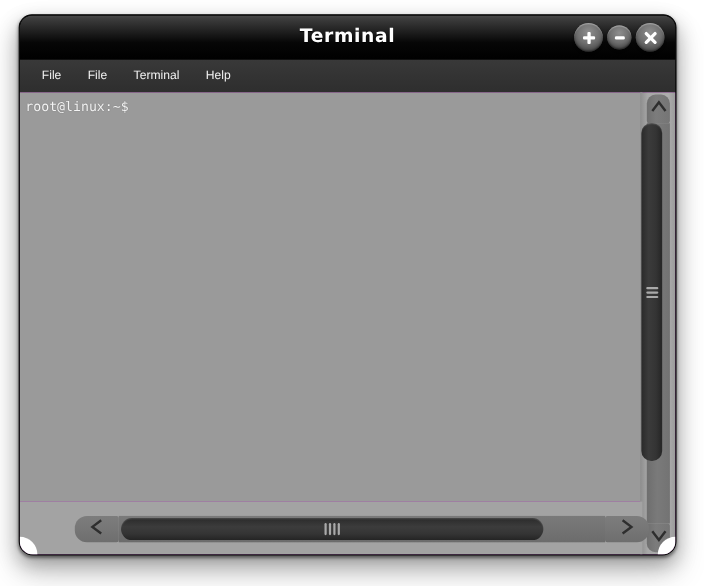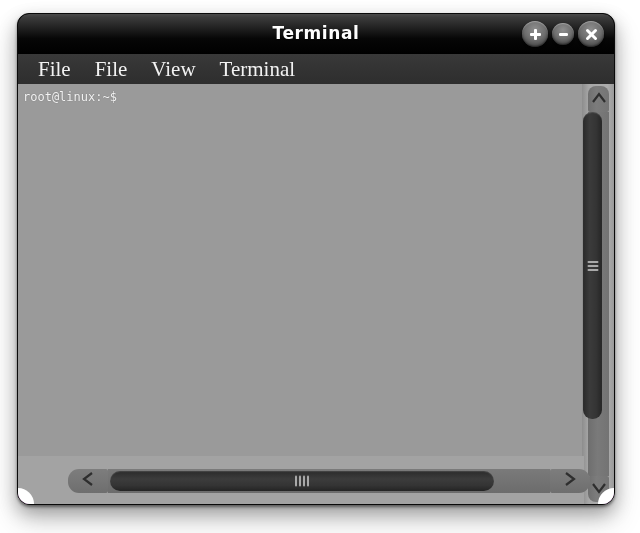--- a/index.html
+++ b/index.html
@@ -95,24 +95,24 @@
   #menubar {
     height: 30px;
     background: linear-gradient(to bottom, #393939 0%, #333333 50%, #2e2e2e 100%);
     display: flex;
     align-items: center;
     padding-left: 8px;
     box-sizing: border-box;
   }
   .menu-item {
     color: #f2f2f2;
-    font-size: 21px;
+    font-size: 11px;
     padding: 3px 12px;
     white-space: nowrap;
-    font-family: Liberation Serif, serif;
+    font-family: Liberation Sans, sans-serif;
     border-radius: 2px;
     cursor: default;
   }
 
   
   #body-region {
     position: relative;
     height: 420px;
     background: #a21caf;
   }
@@ -310,22 +310,22 @@
             </svg>
           </span>
         </div>
 
       </div>
     </div>
 
     <div id="menubar">
       <div class="menu-item">File</div>
       <div class="menu-item">File</div>
-      <div class="menu-item">View</div>
       <div class="menu-item">Terminal</div>
+      <div class="menu-item">Help</div>
     </div>
 
     <div id="body-region">
 
       <div id="terminal-canvas">
         <div id="terminal-lines">
           <div class="term-line">root@linux:~$</div>
         </div>
       </div>
 

